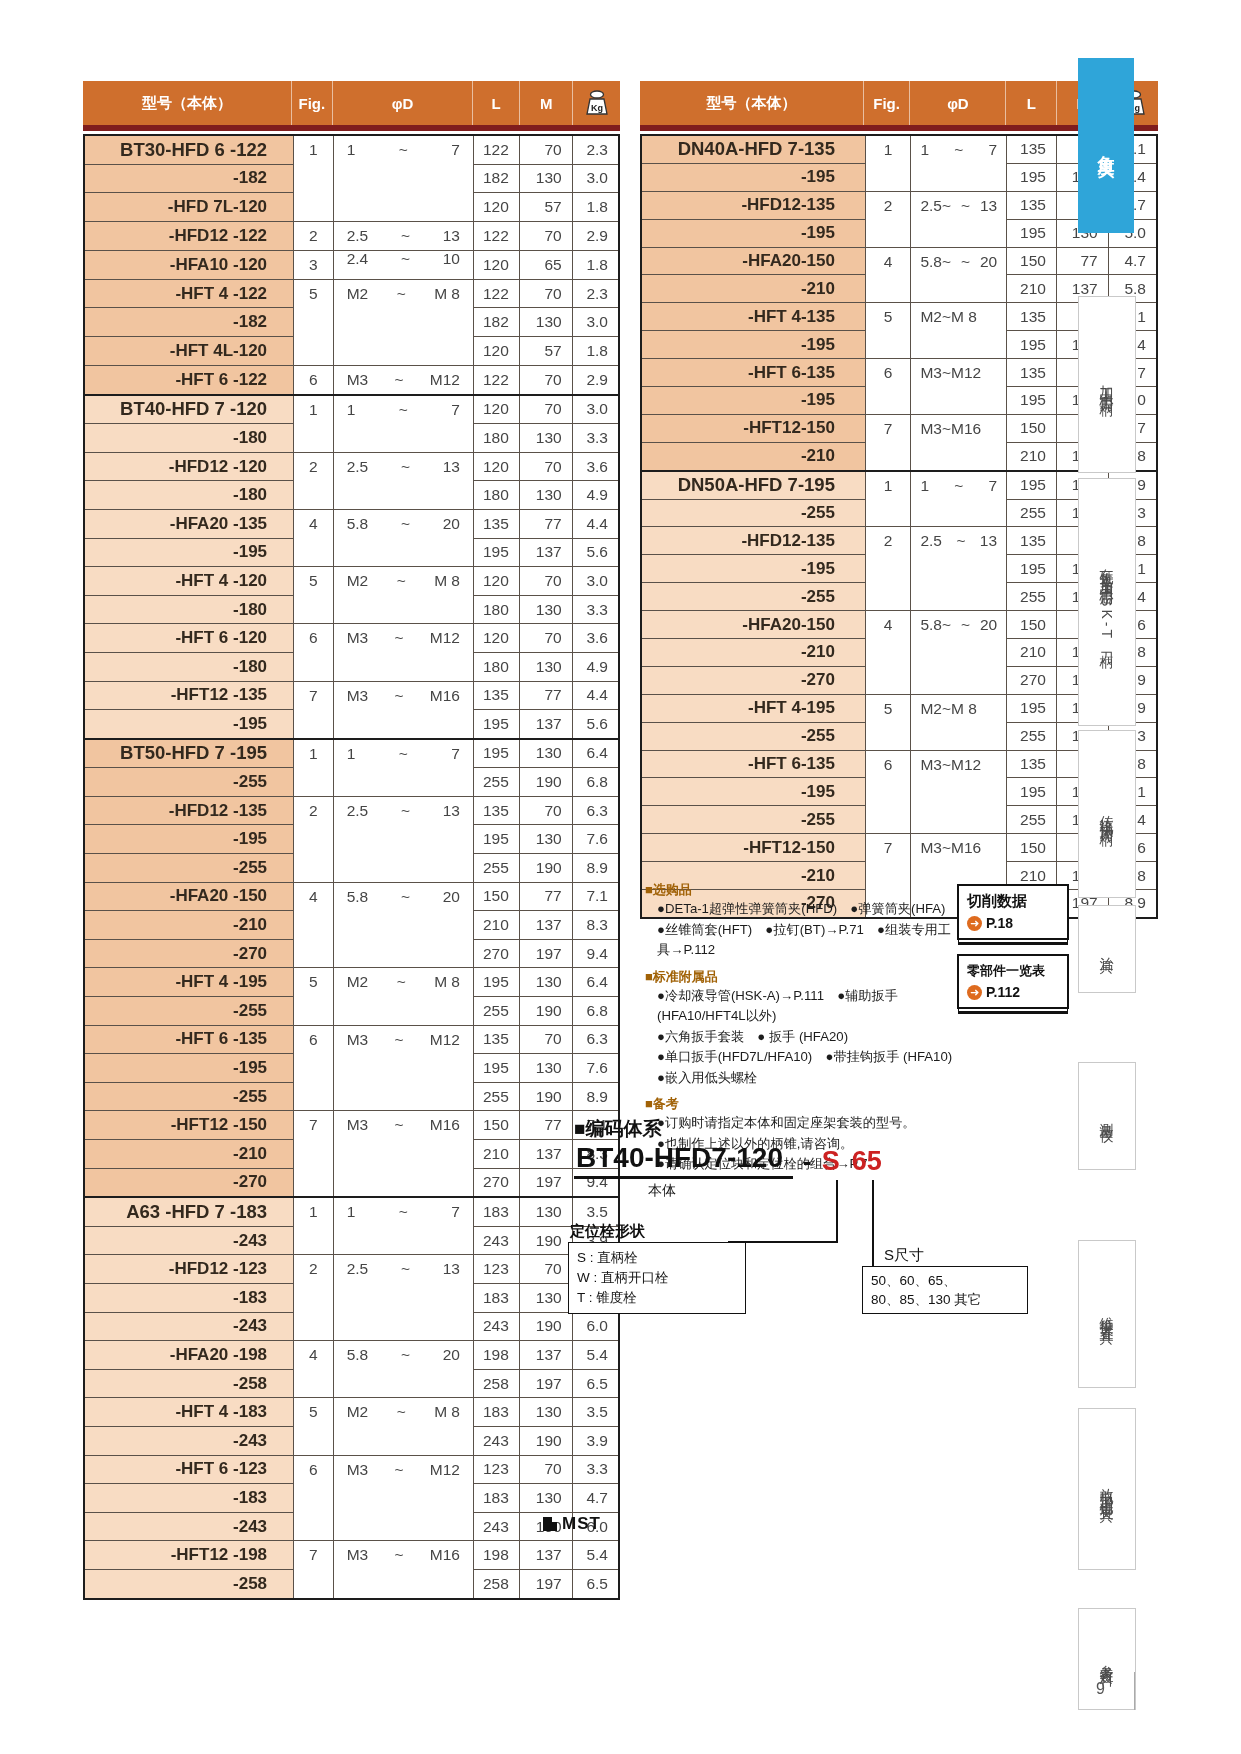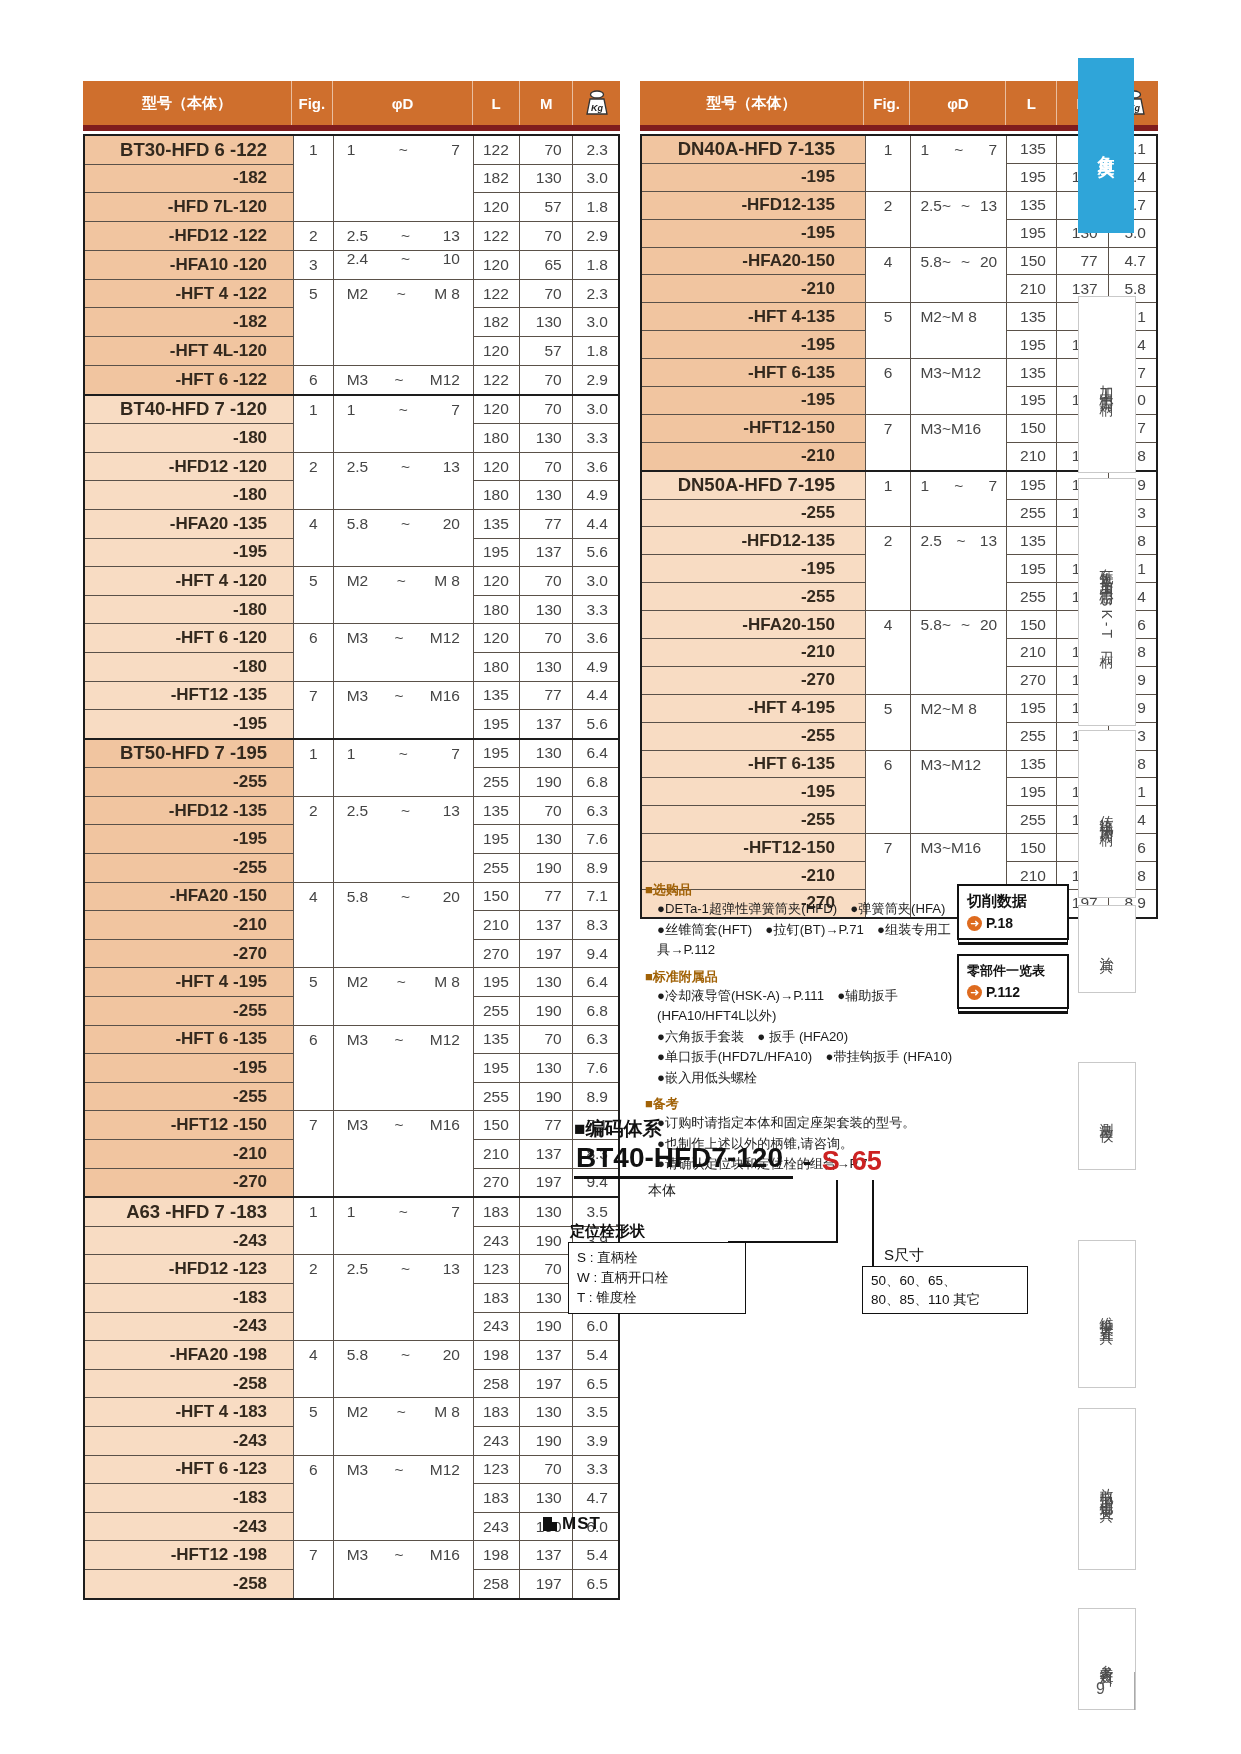--- a/index.html
+++ b/index.html
@@ -4,21 +4,21 @@
 <style>
   html,body{margin:0;padding:0;background:#e8e8e8;}
   .page{position:relative;width:1241px;height:1754px;background:#ffffff;
         font-family:"Liberation Sans","DejaVu Sans",sans-serif;overflow:hidden;}
 
   
   .cat-table{position:absolute;}
   .thead{display:flex;background:#CF6F2D;height:44px;border-bottom:6px solid #7f1d1d;text-align:right;}
   .thead .hc{display:flex;align-items:center;justify-content:center;color:#fff;
              font-weight:bold;font-size:15px;border-right:1px solid rgba(255,255,255,.55);}
-  .thead .hc:last-child{border-right:none;font-style:italic;}
+  .thead .hc:last-child{border-right:none;}
   .kgcell{flex-direction:column;gap:0;}
   table.body{border-collapse:collapse;table-layout:fixed;margin-top:3px;
              border:2px solid #1d1d1d;}
   table.body td{border:1.5px solid #5a5149;overflow:hidden;white-space:nowrap;}
   td.model{font-weight:bold;color:#33291e;text-align:right;font-size:17px;}
   td.model.lead{font-size:18.5px;}
   .shade-dark td.model, td.model.shade-dark{background:#F1C5A0;}
   .shade-light td.model, td.model.shade-light{background:#F8DCC3;}
   td.fig,td.dia{background:#fff;vertical-align:top;color:#454545;font-size:15.5px;}
   td.num{background:#fff;color:#454545;font-size:15.5px;text-align:right;padding-right:10px;}
@@ -1003,21 +1003,21 @@
   <div class="vline" style="left:872px;top:1180px;height:88px;"></div>
   <div class="pin-label">定位栓形状</div>
   <div class="pin-box">
     <div>S : 直柄栓</div>
     <div>W : 直柄开口栓</div>
     <div>T : 锥度栓</div>
   </div>
   <div class="size-label">S尺寸</div>
   <div class="size-box">
     <div>50、60、65、</div>
-    <div>80、85、110 其它</div>
+    <div>80、85、130 其它</div>
   </div>
 
   <div class="tab active" style="top:58px;height:175px;">角度头</div>
   <div class="tab" style="top:296px;height:175px;">加工中心用刀柄</div>
   <div class="tab" style="top:478px;height:246px;">车铣复合加工中心用HSK-T刀柄</div>
   <div class="tab" style="top:730px;height:166px;">传统机床用刀柄</div>
   <div class="tab" style="top:905px;height:86px;">治具</div>
   <div class="tab" style="top:1062px;height:106px;">测量仪</div>
   <div class="tab" style="top:1240px;height:146px;">维护保养工具</div>
   <div class="tab" style="top:1408px;height:160px;">放电加工机用夹具</div>

